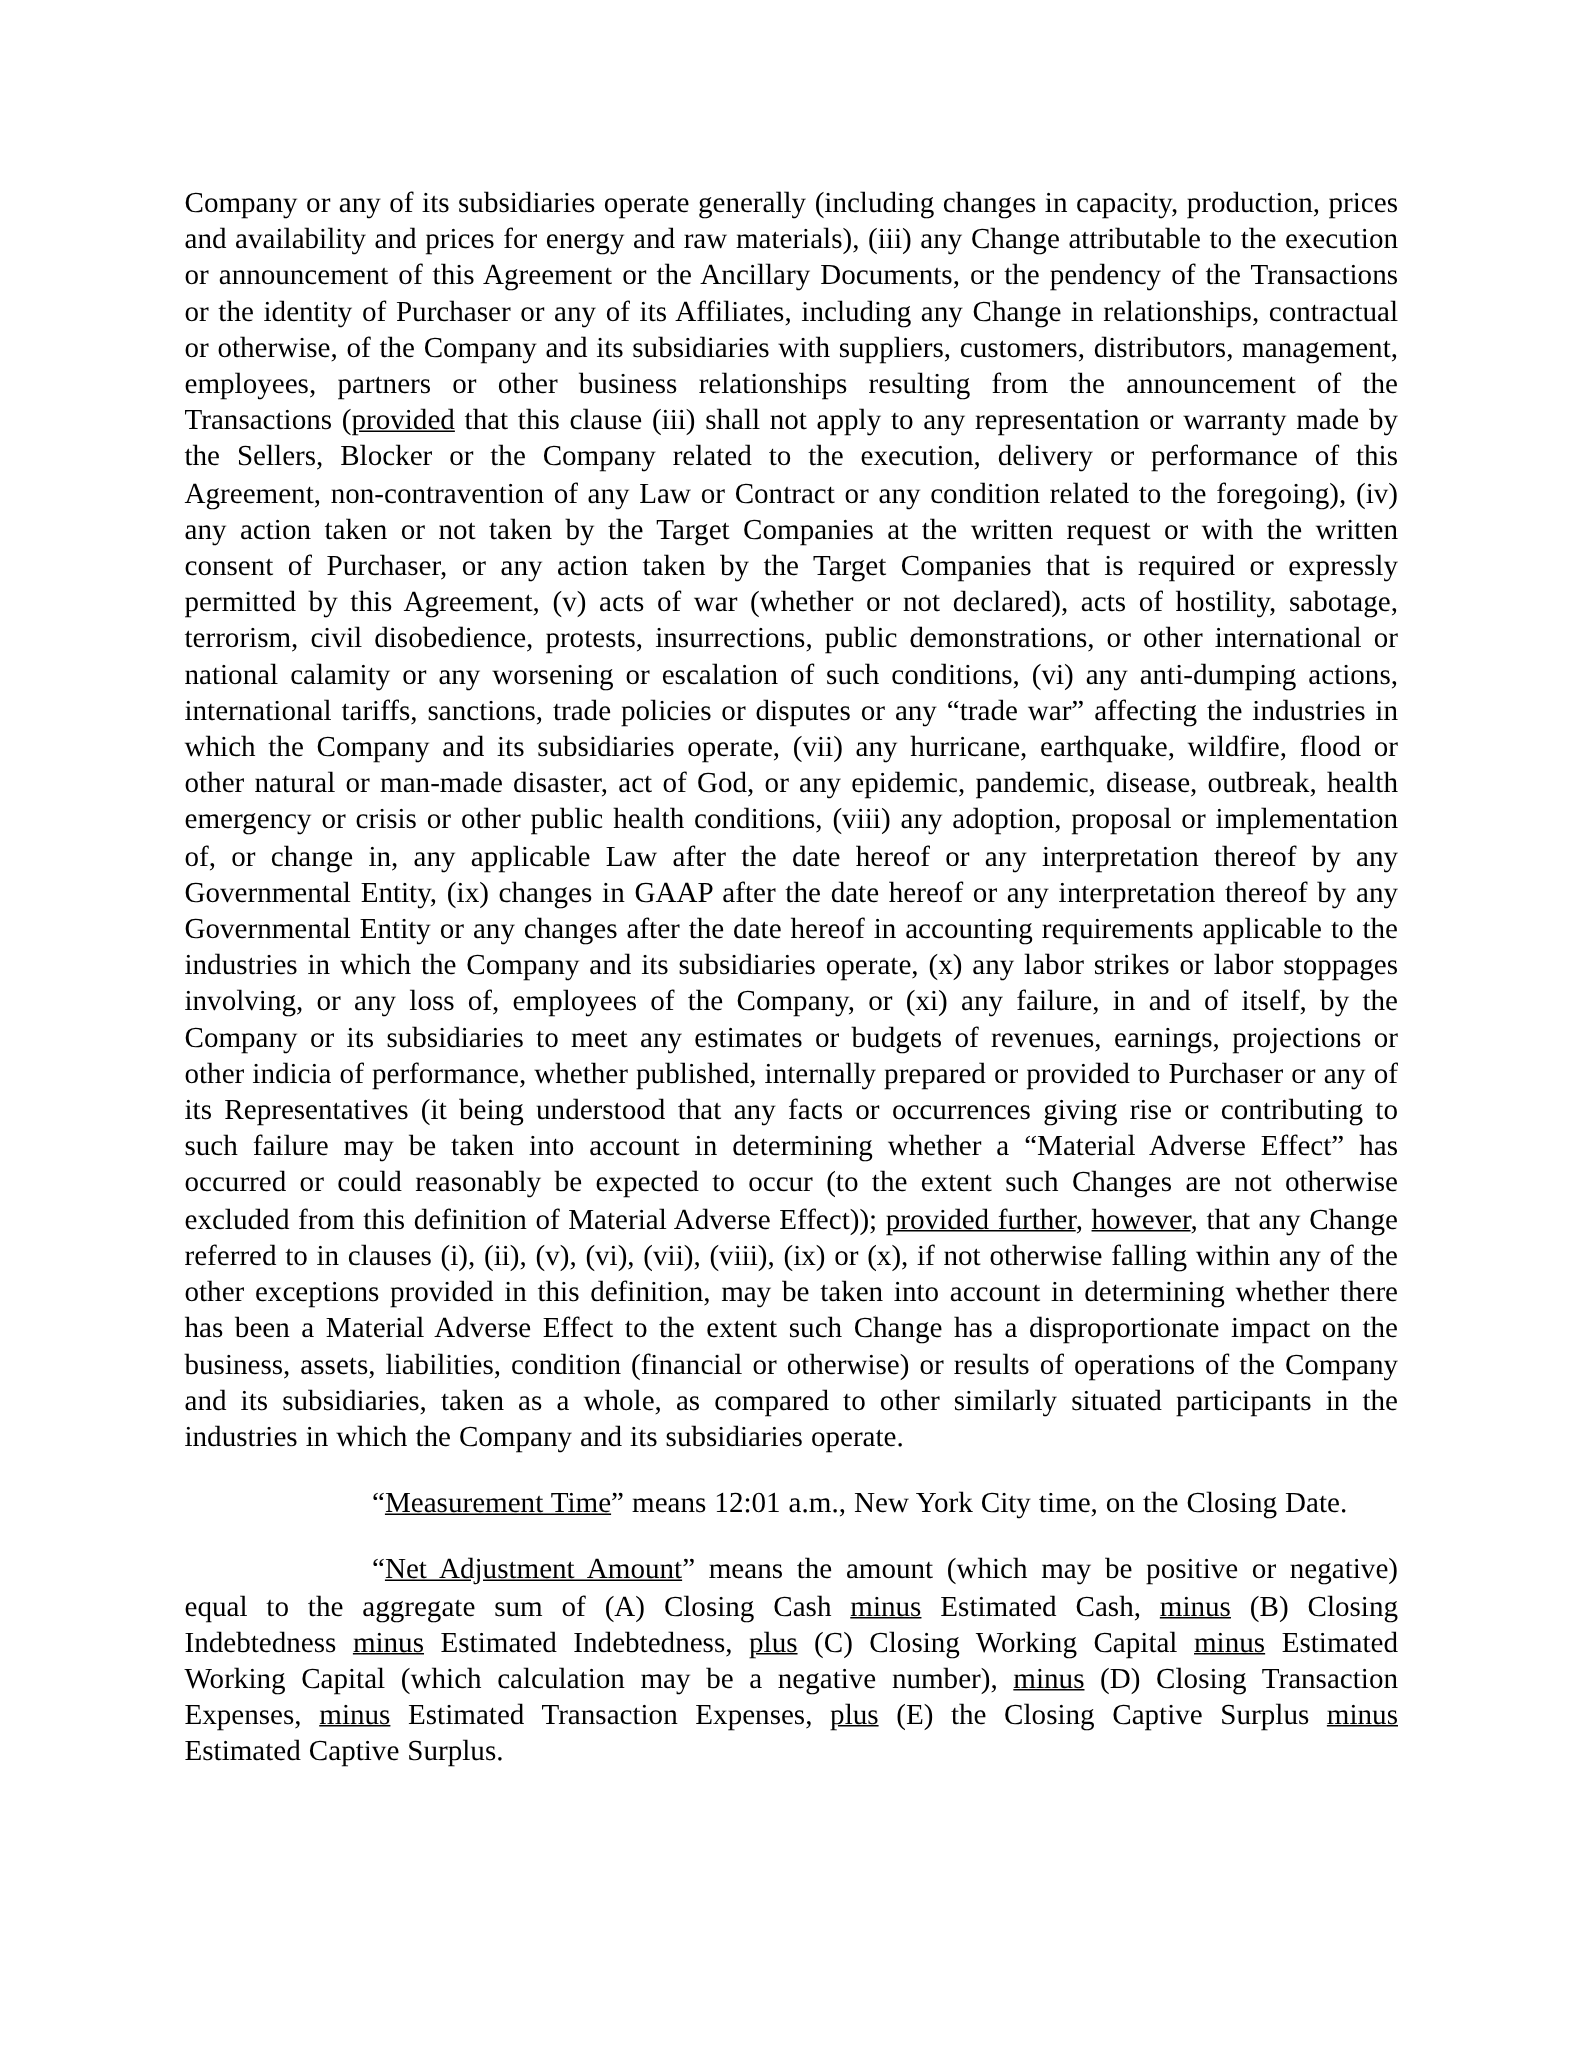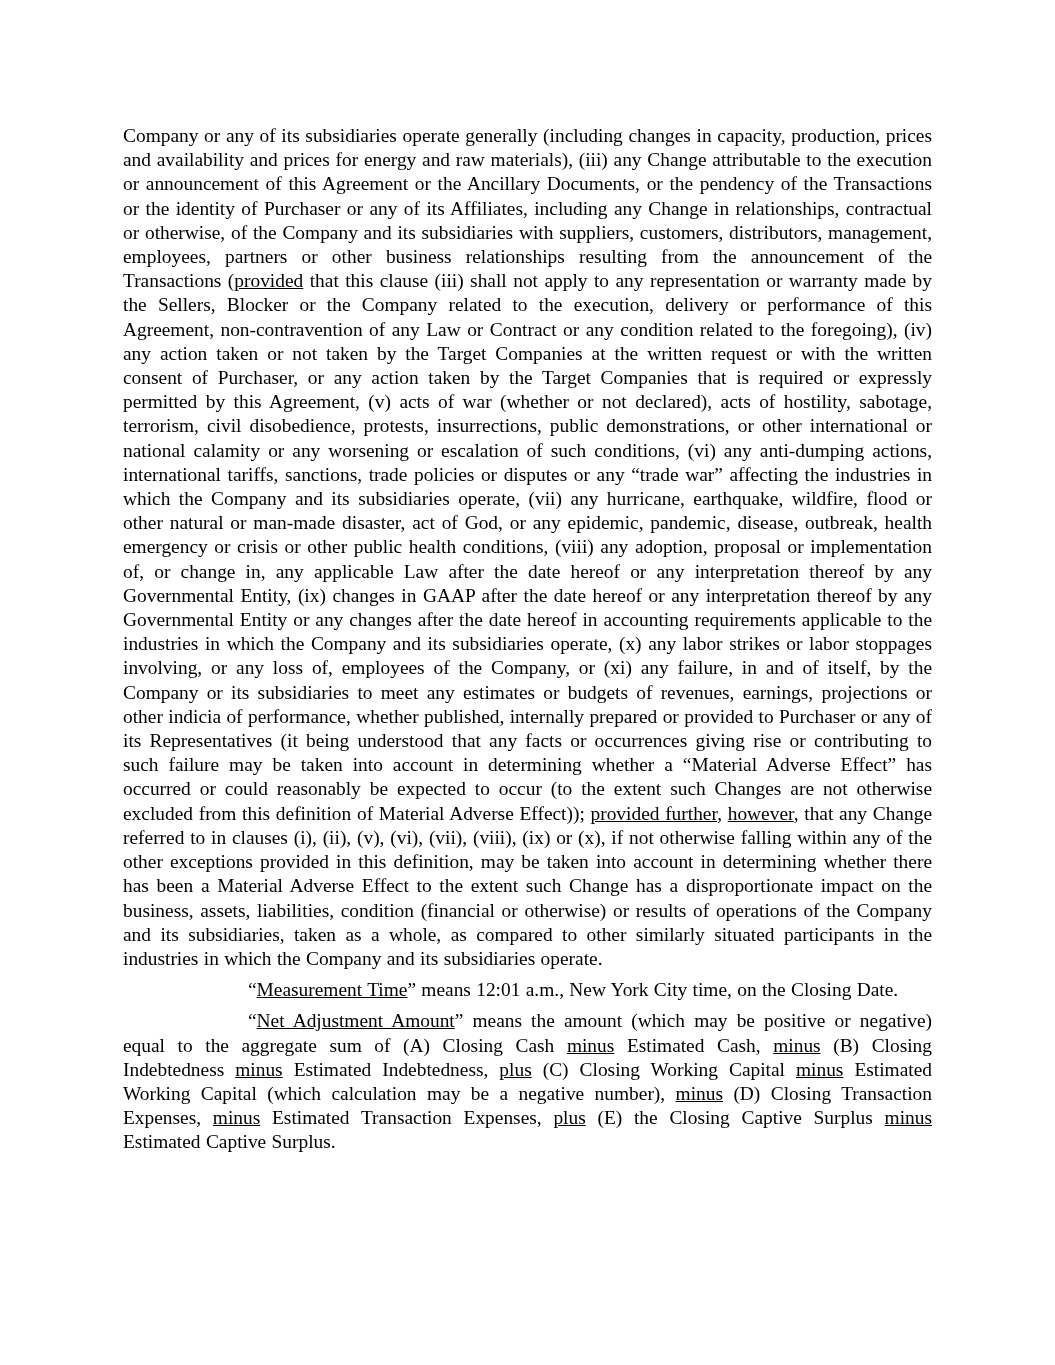--- a/index.html
+++ b/index.html
@@ -30,21 +30,21 @@
     top: 124px;
   }
   .para {
     margin: 0;
     text-align: justify;
     font-size: 19.4px;
     line-height: 24.2px;
     word-spacing: 0.5px;
   }
   .para + .para {
-    margin-top: 7px;
+    margin-top: 20px;
   }
   .para.indent {
     text-indent: 125px;
   }
   .u {
     text-decoration: underline;
   }
   .page-number {
     position: absolute;
     left: 0;

